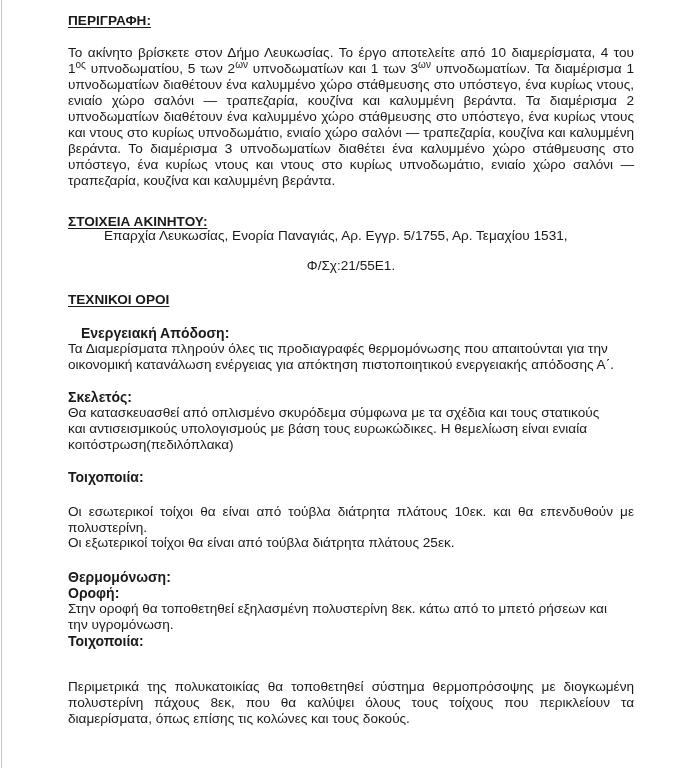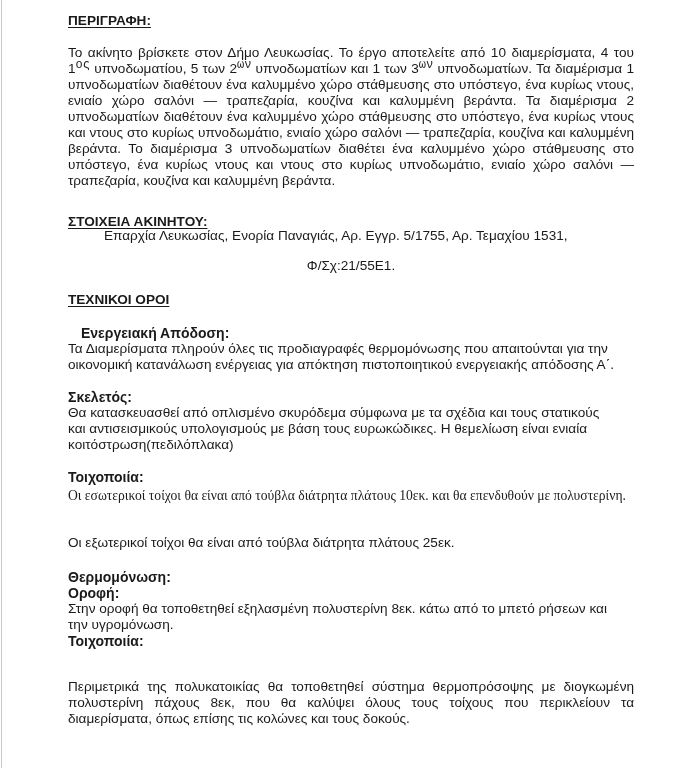--- a/index.html
+++ b/index.html
@@ -6,21 +6,21 @@
   body {
     width: 697px; height: 768px; overflow: hidden; position: relative;
     font-family: "Liberation Sans", sans-serif; color: #1a1a1a;
   }
   .left-rule { position: absolute; left: 1px; top: 0; width: 1px; height: 768px; background: #c8c8c8; }
   .page { position: absolute; left: 68px; top: 0; width: 566px; font-size: 13.6px; line-height: 16px; }
   .block { position: absolute; left: 0; width: 566px; }
   .sec-title { font-weight: bold; text-decoration: underline; text-underline-offset: 2px; }
   .sub-title { font-weight: bold; font-size: 14px; }
   .just { text-align: justify; text-align-last: left; }
-  sup { font-size: 12px; line-height: 0; vertical-align: 5px; font-family: Liberation Mono, monospace; }
+  sup { font-size: 10px; line-height: 0; vertical-align: 5px; }
   p { margin: 0; }
 </style>
 </head>
 <body>
 
 <div class="left-rule"></div>
 
 <div class="page">
 
   <div class="block sec-title" style="top:13px;">ΠΕΡΙΓΡΑΦΗ:</div>
@@ -36,21 +36,21 @@
   <div class="block sub-title" style="top:325px;padding-left:13px;">Ενεργειακή Απόδοση:</div>
   <div class="block" style="top:341px;">Τα Διαμερίσματα πληρούν όλες τις προδιαγραφές θερμομόνωσης που απαιτούνται για την</div>
   <div class="block" style="top:357px;">οικονομική κατανάλωση ενέργειας για απόκτηση πιστοποιητικού ενεργειακής απόδοσης Α΄.</div>
 
   <div class="block sub-title" style="top:389px;">Σκελετός:</div>
   <div class="block" style="top:405px;">Θα κατασκευασθεί από οπλισμένο σκυρόδεμα σύμφωνα με τα σχέδια και τους στατικούς</div>
   <div class="block" style="top:421px;">και αντισεισμικούς υπολογισμούς με βάση τους ευρωκώδικες. Η θεμελίωση είναι ενιαία</div>
   <div class="block" style="top:437px;">κοιτόστρωση(πεδιλόπλακα)</div>
 
   <div class="block sub-title" style="top:469px;">Τοιχοποιία:</div>
-  <p class="block just" style="top:488px;font-family:Liberation Serif, serif;">Οι εσωτερικοί τοίχοι θα είναι από τούβλα  διάτρητα πλάτους 10εκ. και θα επενδυθούν με πολυστερίνη.</p>
+  <p class="block just" style="top:504px;">Οι εσωτερικοί τοίχοι θα είναι από τούβλα  διάτρητα πλάτους 10εκ. και θα επενδυθούν με πολυστερίνη.</p>
   <div class="block" style="top:535px;">Οι εξωτερικοί τοίχοι θα είναι από τούβλα διάτρητα πλάτους 25εκ.</div>
 
   <div class="block sub-title" style="top:569px;">Θερμομόνωση:</div>
   <div class="block sub-title" style="top:585px;">Οροφή:</div>
   <div class="block" style="top:601px;">Στην οροφή θα τοποθετηθεί εξηλασμένη πολυστερίνη 8εκ. κάτω από το μπετό ρήσεων και</div>
   <div class="block" style="top:617px;">την υγρομόνωση.</div>
   <div class="block sub-title" style="top:633px;">Τοιχοποιία:</div>
   <p class="block just" style="top:679px;">Περιμετρικά της πολυκατοικίας θα τοποθετηθεί σύστημα θερμοπρόσοψης με διογκωμένη πολυστερίνη πάχους 8εκ, που θα καλύψει όλους τους τοίχους που περικλείουν τα διαμερίσματα, όπως επίσης τις κολώνες και τους δοκούς.</p>
 
 </div>

